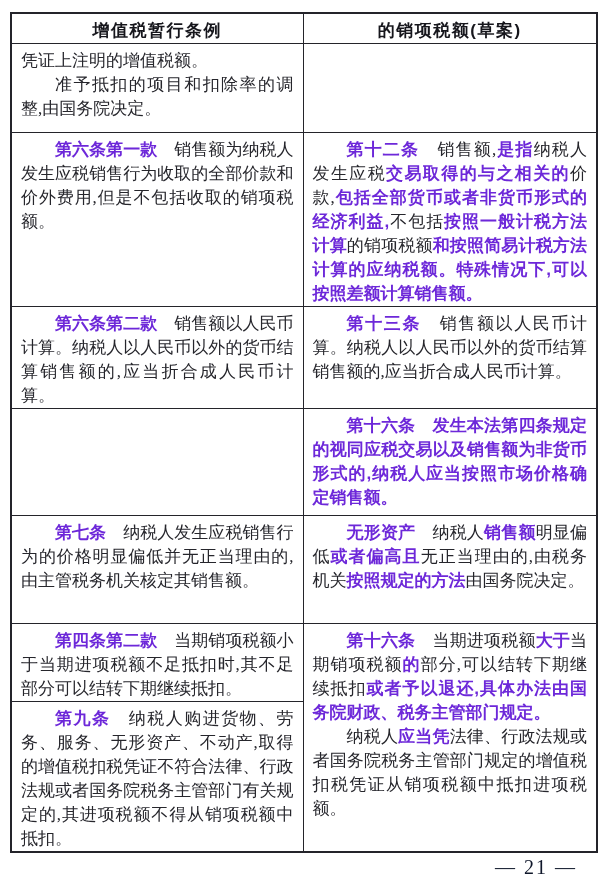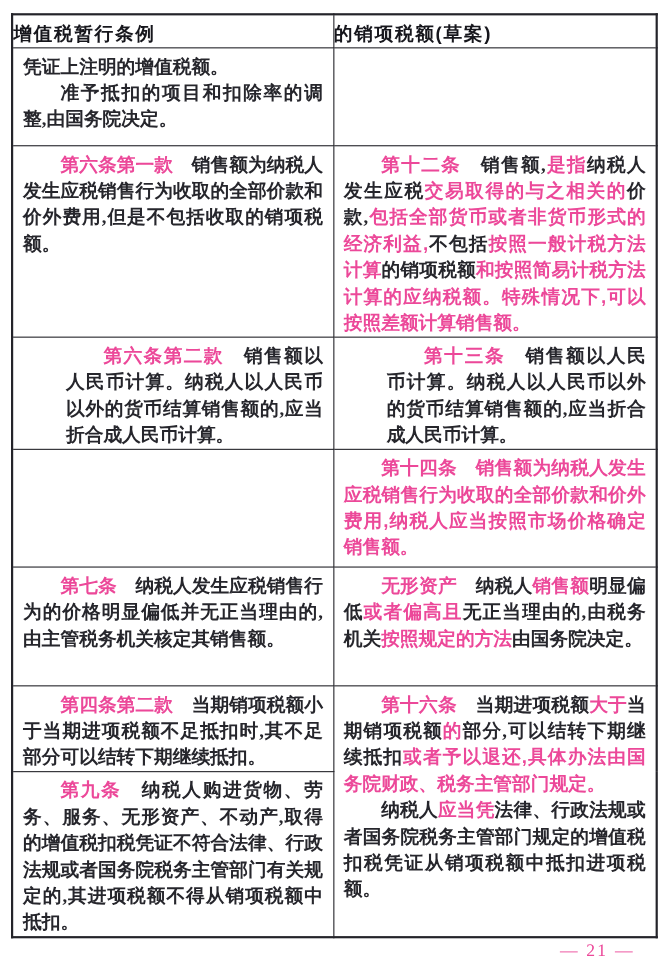--- a/index.html
+++ b/index.html
@@ -24,57 +24,57 @@
   .cmp col.c2 { width: 294px; }
   .cmp th, .cmp td {
     border: 1px solid #24242a;
     vertical-align: top;
     padding: 5px 9px 0 9px;
     overflow: hidden;
   }
   .cmp thead th {
     height: 30px;
     padding: 4px 0 0 0;
-    text-align: left;
+    text-align: center;
     vertical-align: middle;
     font-family: "Liberation Sans", sans-serif;
     font-weight: 700;
     font-size: 17px;
     letter-spacing: 1.5px;
     color: #16161c;
   }
   .cmp td {
     font-size: 17px;
     line-height: 24px;
     text-align: justify;
     text-justify: inter-character;
   }
   tr.r1 td { height: 89px; }
   tr.r2 td { height: 169px; }
-  tr.r3 td { height: 102px; padding-left: 48px; }
+  tr.r3 td { height: 102px; }
   tr.r4 td { height: 107px; }
   tr.r5 td { height: 108px; }
   tr.r6 td { height: 77px; }
   tr.r7 td { height: 144px; }
 
   .para { margin: 0; text-indent: 2em; }
   .para.no-indent { text-indent: 0; }
-  .seg { font-weight: 700; }
+  .seg { font-weight: 400; }
   .seg-b {
     font-weight: 700;
     font-family: "Liberation Sans", sans-serif;
-    color: #ec4899;
+    color: #6d28d9;
   }
 
   .footer {
     position: absolute;
     top: 856px; right: 28px;
-    font-size: 16px;
+    font-size: 20px;
     letter-spacing: 2px;
-    color: #ec4899;
+    color: #0f172a;
     font-family: "Liberation Serif", serif;
   }
 </style>
 </head>
 <body>
 
 <div class="page">
   <table class="cmp">
     <colgroup>
         <col class="c1">
@@ -106,21 +106,21 @@
         <td>
           <p class="para"><span class="seg seg-b">第六条第二款　</span><span class="seg">销售额以人民币计算。纳税人以人民币以外的货币结算销售额的,应当折合成人民币计算。</span></p>
         </td>
         <td>
           <p class="para"><span class="seg seg-b">第十三条　</span><span class="seg">销售额以人民币计算。纳税人以人民币以外的货币结算销售额的,应当折合成人民币计算。</span></p>
         </td>
       </tr>
       <tr class="r4">
         <td></td>
         <td>
-          <p class="para"><span class="seg seg-b">第十四条　销售额为纳税人发生应税销售行为收取的全部价款和价外费用,纳税人应当按照市场价格确定销售额。</span></p>
+          <p class="para"><span class="seg seg-b">第十六条　发生本法第四条规定的视同应税交易以及销售额为非货币形式的,纳税人应当按照市场价格确定销售额。</span></p>
         </td>
       </tr>
       <tr class="r5">
         <td>
           <p class="para"><span class="seg seg-b">第七条　</span><span class="seg">纳税人发生应税销售行为的价格明显偏低并无正当理由的,由主管税务机关核定其销售额。</span></p>
         </td>
         <td>
           <p class="para"><span class="seg seg-b">无形资产　</span><span class="seg">纳税人</span><span class="seg seg-b">销售额</span><span class="seg">明显偏低</span><span class="seg seg-b">或者偏高且</span><span class="seg">无正当理由的,由税务机关</span><span class="seg seg-b">按照规定的方法</span><span class="seg">由国务院决定。</span></p>
         </td>
       </tr>

